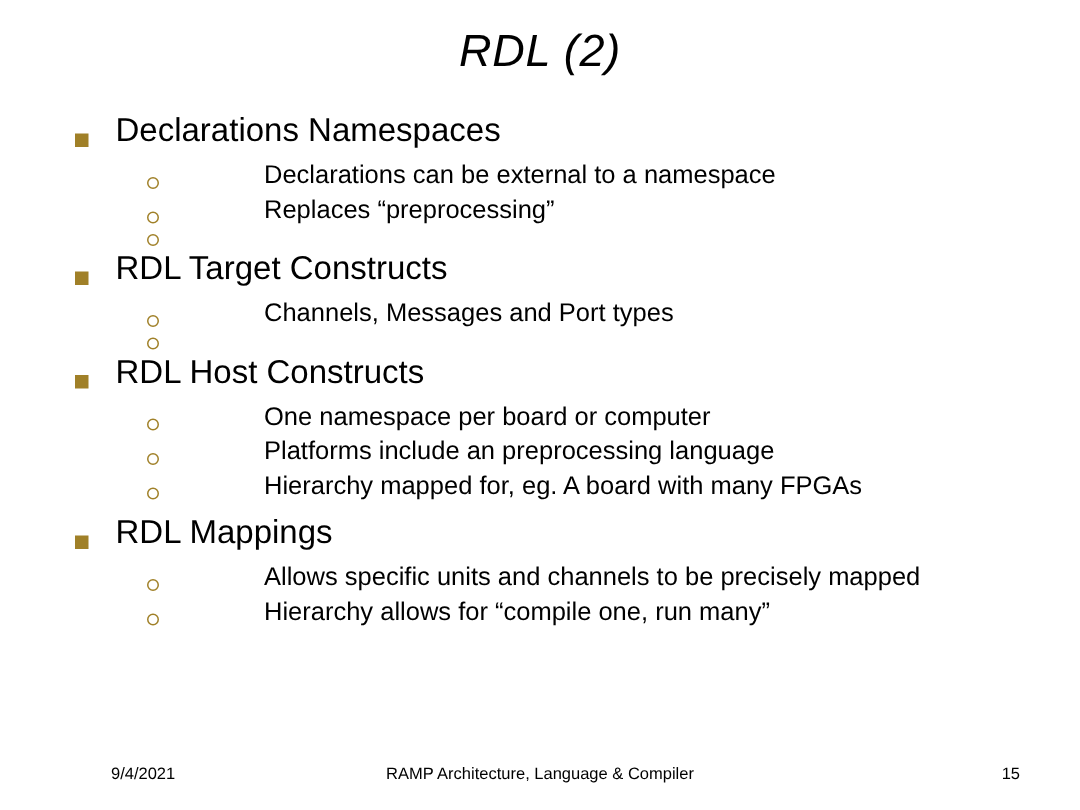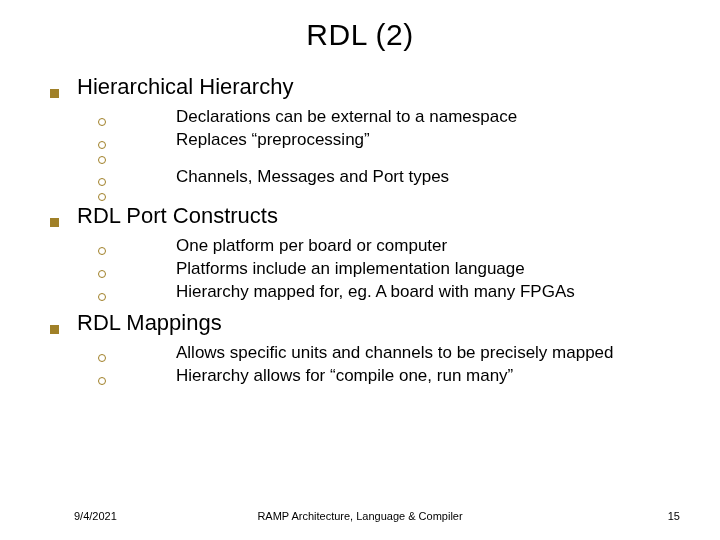--- a/index.html
+++ b/index.html
@@ -16,20 +16,21 @@
     height: 540px;
     position: relative;
     padding: 18px 36px 0 36px;
   }
   .title {
     text-align: center;
     font-size: 30px;
     font-weight: 400;
     margin-bottom: 22px;
     letter-spacing: 0.5px;
+    font-style: italic;
   }
   .content {
     padding-left: 14px;
   }
   .sect {
     margin-bottom: 6px;
   }
   .sect-row {
     display: flex;
     align-items: baseline;
@@ -93,62 +94,66 @@
 
 <div class="slide">
 
   <h1 class="title">RDL (2)</h1>
 
   <div class="content">
 
     <div class="sect">
       <div class="sect-row">
         <span class="bullet-sq"></span>
-        <span class="sect-head">Hierarchical Hierarchy</span>
+        <span class="sect-head">Declarations Namespaces</span>
       </div>
       <div class="subs">
         <div class="sub-row">
           <span class="bullet-o"></span>
           <span class="sub-text">Declarations can be external to a namespace</span>
         </div>
         <div class="sub-row">
           <span class="bullet-o"></span>
           <span class="sub-text">Replaces “preprocessing”</span>
         </div>
         <div class="sub-row">
           <span class="bullet-o"></span>
         </div>
       </div>
     </div>
 
     <div class="sect">
+      <div class="sect-row">
+        <span class="bullet-sq"></span>
+        <span class="sect-head">RDL Target Constructs</span>
+      </div>
       <div class="subs">
         <div class="sub-row">
           <span class="bullet-o"></span>
           <span class="sub-text">Channels, Messages and Port types</span>
         </div>
         <div class="sub-row">
           <span class="bullet-o"></span>
         </div>
       </div>
     </div>
 
     <div class="sect">
       <div class="sect-row">
         <span class="bullet-sq"></span>
-        <span class="sect-head">RDL Port Constructs</span>
+        <span class="sect-head">RDL Host Constructs</span>
       </div>
       <div class="subs">
         <div class="sub-row">
           <span class="bullet-o"></span>
-          <span class="sub-text">One platform per board or computer</span>
+          <span class="sub-text">One namespace per board or computer</span>
         </div>
         <div class="sub-row">
           <span class="bullet-o"></span>
-          <span class="sub-text">Platforms include an implementation language</span>
+          <span class="sub-text">Platforms include an preprocessing language</span>
         </div>
         <div class="sub-row">
           <span class="bullet-o"></span>
           <span class="sub-text">Hierarchy mapped for, eg. A board with many FPGAs</span>
         </div>
       </div>
     </div>
 
     <div class="sect">
       <div class="sect-row">

